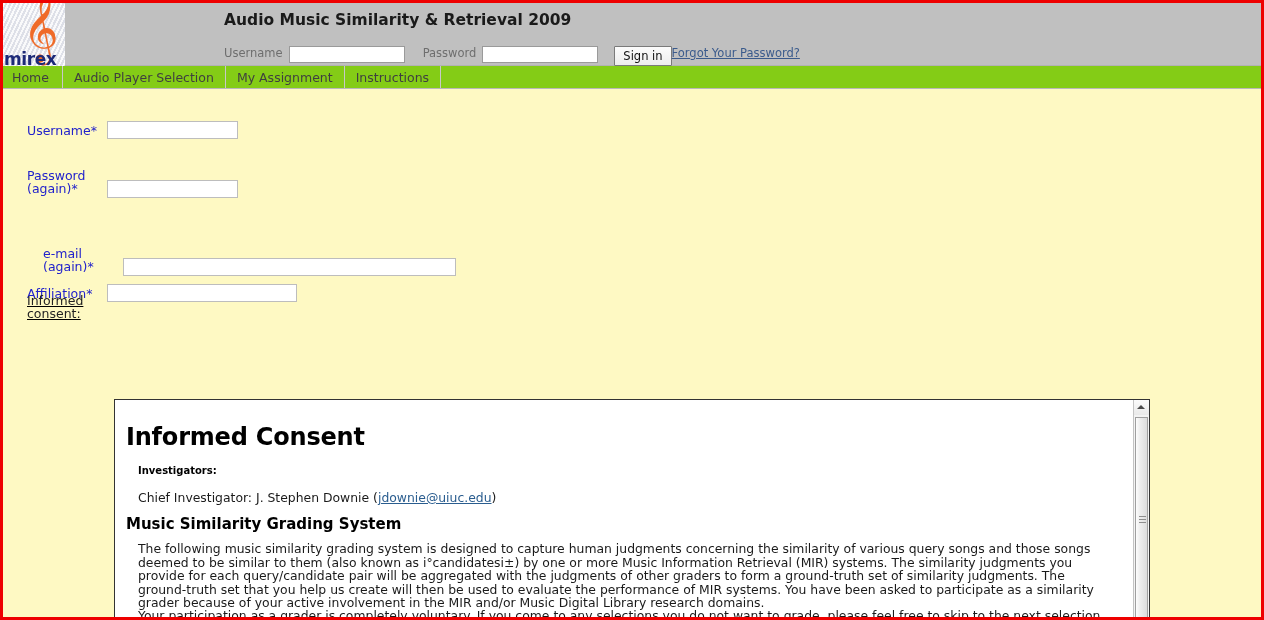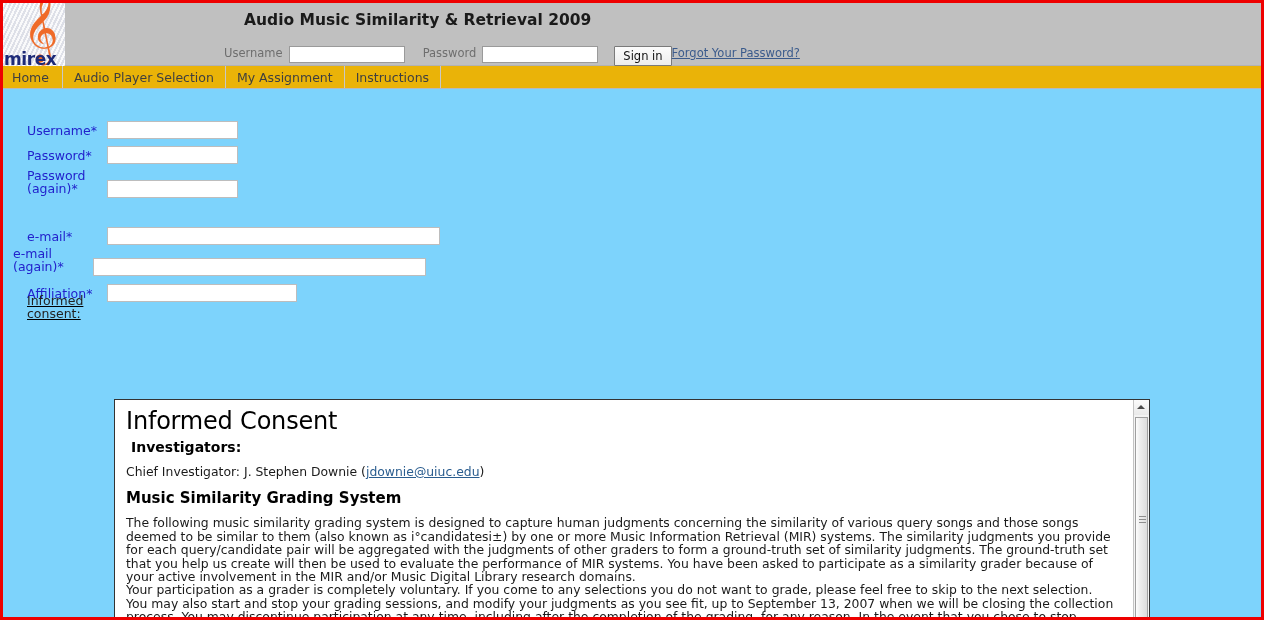--- a/index.html
+++ b/index.html
@@ -70,21 +70,20 @@
     white-space: nowrap;
   }
 
   .page-title {
     position: absolute;
     left: 221px; top: 8px;
     font-size: 15.5px;
     font-weight: bold;
     color: #1a1a1a;
     white-space: nowrap;
-    margin-left: 20px;
   }
 
   .loginbar {
     position: absolute;
     left: 221px; top: 43px;
     display: flex;
     align-items: flex-start;
     height: 20px;
     white-space: nowrap;
   }
@@ -119,21 +118,21 @@
     font-size: 11.5px;
     color: #3b5b8c;
     text-decoration: underline;
     cursor: pointer;
   }
 
   
   .navbar {
     position: relative;
     height: 23px;
-    background: #eab308;
+    background: #84cc16;
     border-bottom: 1px solid #b9b9b9;
     display: flex;
     align-items: stretch;
   }
   .navbar .tab {
     display: flex;
     align-items: center;
     padding: 0 11px;
     font-size: 12.5px;
     color: #3f3f3f;
@@ -141,21 +140,21 @@
     cursor: pointer;
     white-space: nowrap;
   }
   .navbar .tab:first-child { padding-left: 9px; padding-right: 13px; }
   .navbar .filler { flex: 1; }
 
   
   .main {
     position: relative;
     height: 531px;
-    background: #7dd3fc;
+    background: #fef9c3;
   }
 
   .form-row {
     position: absolute;
     display: flex;
     align-items: flex-start;
   }
   .flabel {
     font-size: 12.5px;
     color: #2222cc;
@@ -191,35 +190,35 @@
     left: 0; top: 0;
     width: 1012px; height: 312px;
     padding: 8px 10px 0 11px;
     overflow: hidden;
     font-size: 12.5px;
     color: #1a1a1a;
     line-height: 13.3px;
   }
   .c-h1 {
     font-size: 24px;
-    font-weight: normal;
+    font-weight: bold;
     color: #000;
     line-height: 26px;
-    margin: 0 0 0 0;
+    margin: 16px 0 0 0;
     letter-spacing: -0.2px;
   }
   .c-h2 {
-    font-size: 14px;
+    font-size: 10px;
     font-weight: bold;
     color: #000;
     line-height: 17px;
-    margin: 5px;
+    margin: 12px;
   }
   .c-p {
-    margin: 9px 0 0 0;
+    margin: 9px 0 0 12px;
     font-size: 12.4px;
     line-height: 13.4px;
     color: #1a1a1a;
   }
   .c-p.tight { margin-top: 0; }
   .c-h3 {
     font-size: 15px;
     font-weight: bold;
     color: #000;
     margin: 12px 0 0 0;
@@ -305,40 +304,32 @@
     <div class="filler"></div>
   </div>
 
   <div class="main">
 
     <div class="form-row" style="left:24px; top:35px;">
       <div class="flabel" style="width:76px;">Username*</div>
       <input class="ftext" style="width: 131px; margin-left: 4px; margin-top: -3px;" type="text" value="">
     </div>
 
-    <div class="form-row" style="left:24px; top:60px;">
-      <div class="flabel" style="width:76px;">Password*</div>
-      <input class="ftext" style="width: 131px; margin-left: 4px; margin-top: -3px;" type="password" value="">
-    </div>
 
     <div class="form-row" style="left:24px; top:81px;">
       <div class="flabel two" style="width:76px;">
         <div>Password</div>
         <div>(again)*</div>
       </div>
       <input class="ftext" style="width: 131px; margin-left: 4px; margin-top: 10px;" type="password" value="">
     </div>
 
 
-    <div class="form-row" style="left:24px; top:141px;">
-      <div class="flabel" style="width:76px;">e-mail*</div>
-      <input class="ftext" style="width: 333px; margin-left: 4px; margin-top: -3px;" type="text" value="">
-    </div>
-
-    <div class="form-row" style="left:10px; top:159px;">
+
+    <div class="form-row" style="left:40px; top:159px;">
       <div class="flabel two" style="width:76px;">
         <div>e-mail</div>
         <div>(again)*</div>
       </div>
       <input class="ftext" style="width: 333px; margin-left: 4px; margin-top: 10px;" type="text" value="">
     </div>
 
     <div class="form-row" style="left:24px; top:198px;">
       <div class="flabel" style="width:76px;">Affiliation*</div>
       <input class="ftext" style="width: 190px; margin-left: 4px; margin-top: -3px;" type="text" value="">

